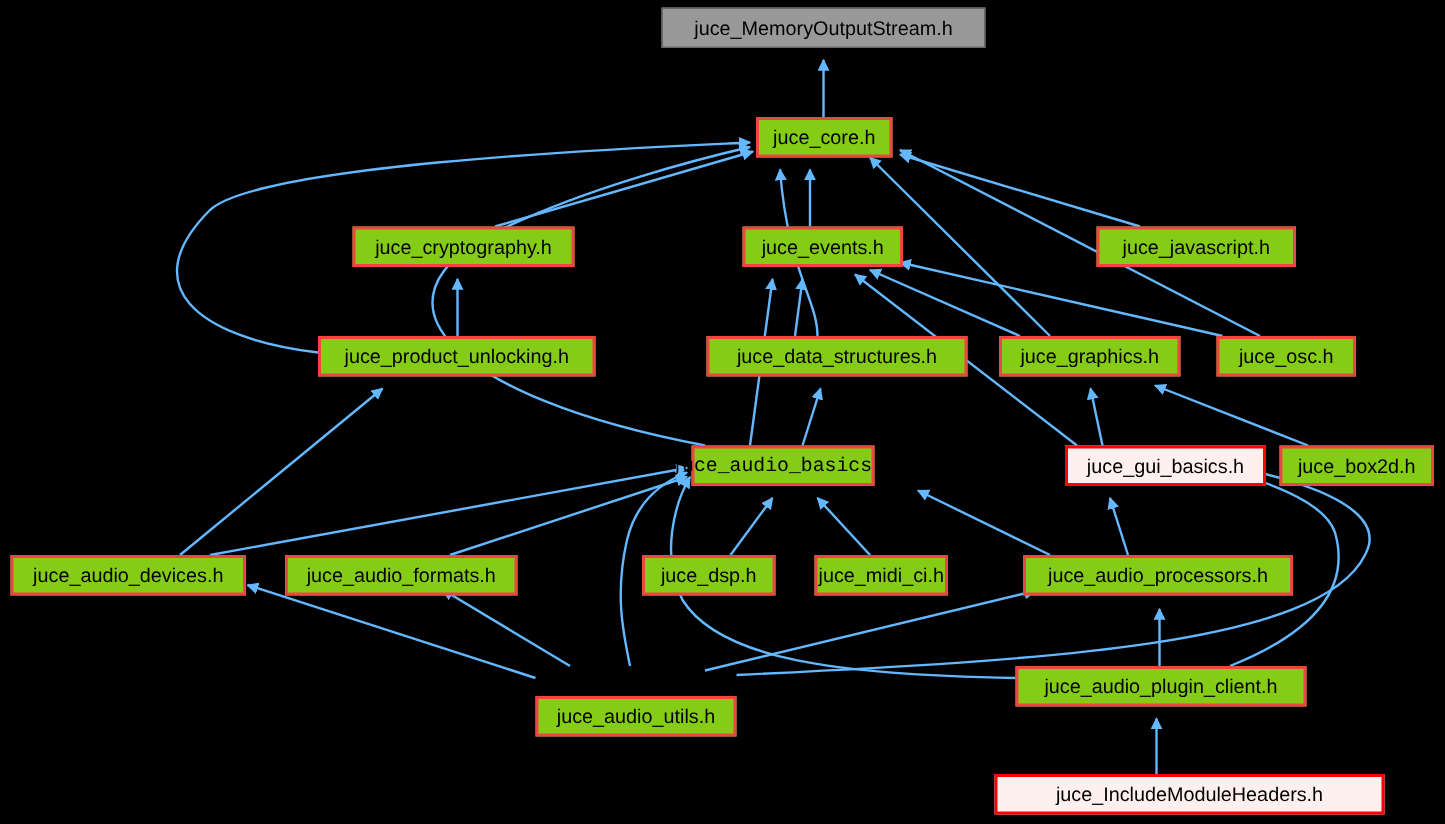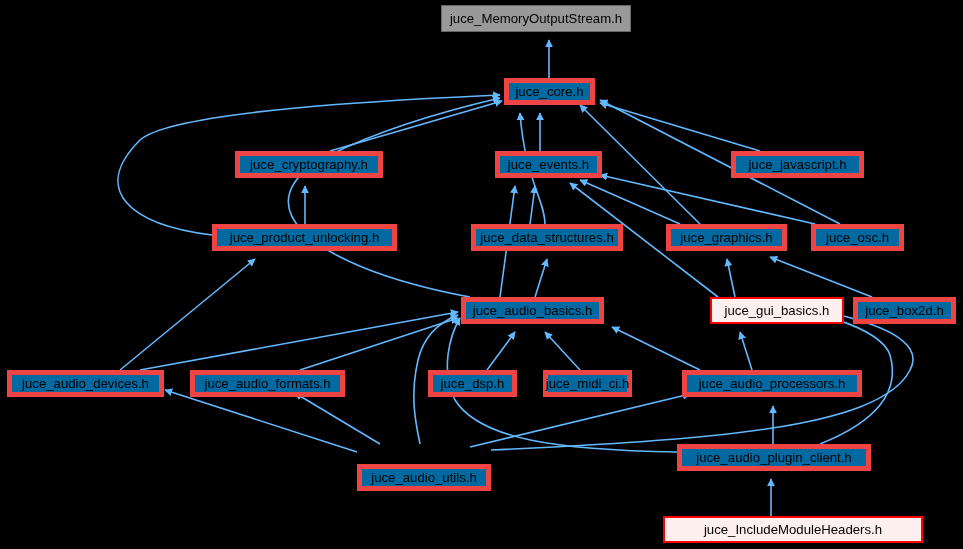--- a/index.html
+++ b/index.html
@@ -1,20 +1,20 @@
 <!DOCTYPE html>
 <html><head>
 <meta charset="utf-8">
 <style>
   html,body{margin:0;padding:0;background:#000;}
   #stage{position:relative;width:963px;height:549px;background:#000;overflow:hidden;
          font-family:"Liberation Sans","DejaVu Sans",sans-serif;}
   #edges{position:absolute;left:0;top:0;width:963px;height:549px;}
   .node{position:absolute;box-sizing:border-box;display:flex;align-items:center;justify-content:center;
-        height:27px;border:5px solid #ef4444;background:#0369a1;color:#000000;
+        height:27px;border:2px solid #ef4444;background:#84cc16;color:#000000;
         font-size:13.2px;line-height:1;white-space:nowrap;padding:0 9px;}
   .node.root{background:#999999;border:1px solid #666666;}
   .node.hl{background:#fff0f0;border:2px solid #ff0000;}
   .nlabel{pointer-events:none;}
 </style>
 </head>
 <body>
 
 <div id="stage">
   <svg id="edges" viewBox="0 0 963 549" xmlns="http://www.w3.org/2000/svg">
@@ -54,48 +54,48 @@
         <path d="M 420,444 C 415,420 410,395 418,360 C 424,335 440,322 458,315" fill="none" stroke="#63b8ff" stroke-width="1.6" marker-end="url(#arrow)"></path>
         <path d="M 470,447 L 690,394" fill="none" stroke="#63b8ff" stroke-width="1.6" marker-end="url(#arrow)"></path>
         <path d="M 491,450 C 700,440 880,430 910,370 C 935,325 800,305 755,302" fill="none" stroke="#63b8ff" stroke-width="1.6" marker-end="url(#arrow)"></path>
         <path d="M 773,444 L 773,406" fill="none" stroke="#63b8ff" stroke-width="1.6" marker-end="url(#arrow)"></path>
         <path d="M 677,452 C 560,450 480,440 455,400 C 440,370 450,335 460,318" fill="none" stroke="#63b8ff" stroke-width="1.6" marker-end="url(#arrow)"></path>
         <path d="M 820,444 C 880,420 900,390 890,355 C 880,325 800,308 765,303" fill="none" stroke="#63b8ff" stroke-width="1.6" marker-end="url(#arrow)"></path>
         <path d="M 771,516 L 771,479" fill="none" stroke="#63b8ff" stroke-width="1.6" marker-end="url(#arrow)"></path>
       </g>
   </svg>
   <div id="node-layer">
-      <div class="node root" style="left: 441px; top: 5px; width: 190px;">
+      <div class="node root" style="left: 441px; top: 5px; width: 216px;">
         <span class="nlabel">juce_MemoryOutputStream.h</span>
       </div>
       <div class="node" style="left: 504px; top: 78px; width: 91px;">
         <span class="nlabel">juce_core.h</span>
       </div>
       <div class="node" style="left: 235px; top: 151px; width: 148px;">
         <span class="nlabel">juce_cryptography.h</span>
       </div>
       <div class="node" style="left: 495px; top: 151px; width: 107px;">
         <span class="nlabel">juce_events.h</span>
       </div>
       <div class="node" style="left: 731px; top: 151px; width: 133px;">
         <span class="nlabel">juce_javascript.h</span>
       </div>
       <div class="node" style="left: 212px; top: 224px; width: 185px;">
         <span class="nlabel">juce_product_unlocking.h</span>
       </div>
-      <div class="node" style="left: 471px; top: 224px; width: 152px;">
+      <div class="node" style="left: 471px; top: 224px; width: 174px;">
         <span class="nlabel">juce_data_structures.h</span>
       </div>
       <div class="node" style="left: 666px; top: 224px; width: 121px;">
         <span class="nlabel">juce_graphics.h</span>
       </div>
       <div class="node" style="left: 811px; top: 224px; width: 93px;">
         <span class="nlabel">juce_osc.h</span>
       </div>
-      <div class="node" style="left: 461px; top: 297px; width: 143px;">
+      <div class="node" style="left: 461px; top: 297px; width: 122px; font-family: Liberation Mono, monospace;">
         <span class="nlabel">juce_audio_basics.h</span>
       </div>
       <div class="node hl" style="left: 710px; top: 297px; width: 134px; align-items: center;">
         <span class="nlabel">juce_gui_basics.h</span>
       </div>
       <div class="node" style="left: 853px; top: 297px; width: 103px;">
         <span class="nlabel">juce_box2d.h</span>
       </div>
       <div class="node" style="left: 7px; top: 370px; width: 157px;">
         <span class="nlabel">juce_audio_devices.h</span>

